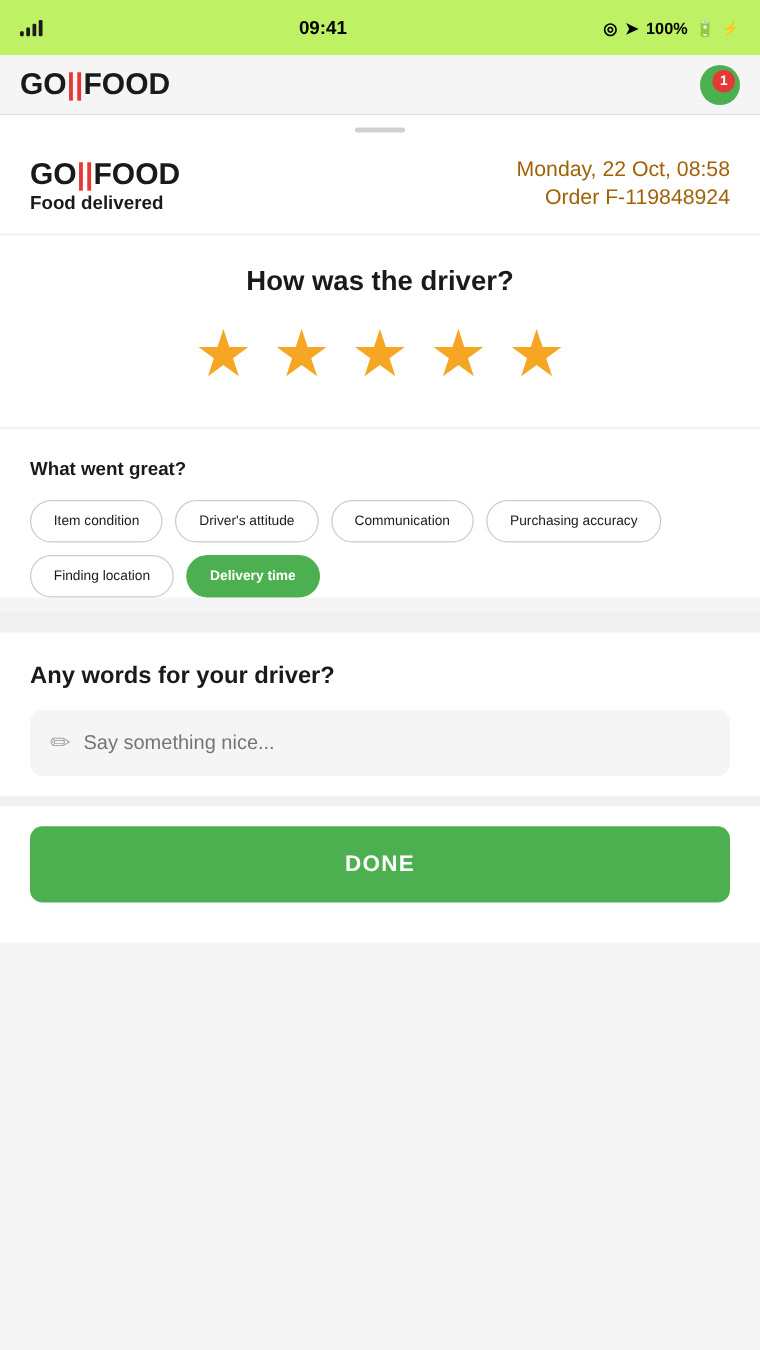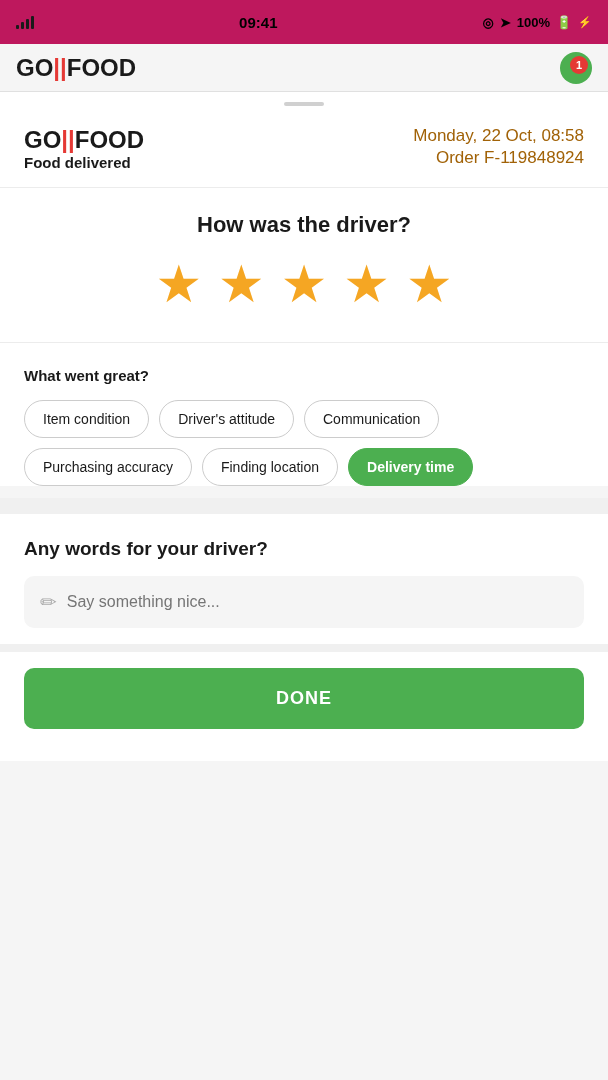--- a/index.html
+++ b/index.html
@@ -7,21 +7,21 @@
     body {
       font-family: -apple-system, BlinkMacSystemFont, 'Segoe UI', sans-serif;
       background: #f5f5f5;
       width: 608px;
       min-height: 1080px;
       overflow-x: hidden;
     }
 
     
     .status-bar {
-      background: #be185d;
+      background: #bef264;
       height: 44px;
       display: flex;
       align-items: center;
       justify-content: space-between;
       padding: 0 16px;
       font-size: 13px;
       font-weight: 600;
     }
     .status-left { display: flex; align-items: center; gap: 4px; }
     .status-center { font-size: 15px; font-weight: 600; }
@@ -157,21 +157,21 @@
       display: flex;
       flex-wrap: wrap;
       gap: 10px;
       margin-bottom: 12px;
     }
     .tag-btn {
       padding: 10px 18px;
       border-radius: 24px;
       border: 1.5px solid #ccc;
       background: white;
-      font-size: 14px;
+      font-size: 11px;
       font-weight: 500;
       color: #1a1a1a;
       cursor: pointer;
     }
     .tag-btn.selected {
       background: #4caf50;
       border-color: #4caf50;
       color: white;
       font-weight: 600;
     }

